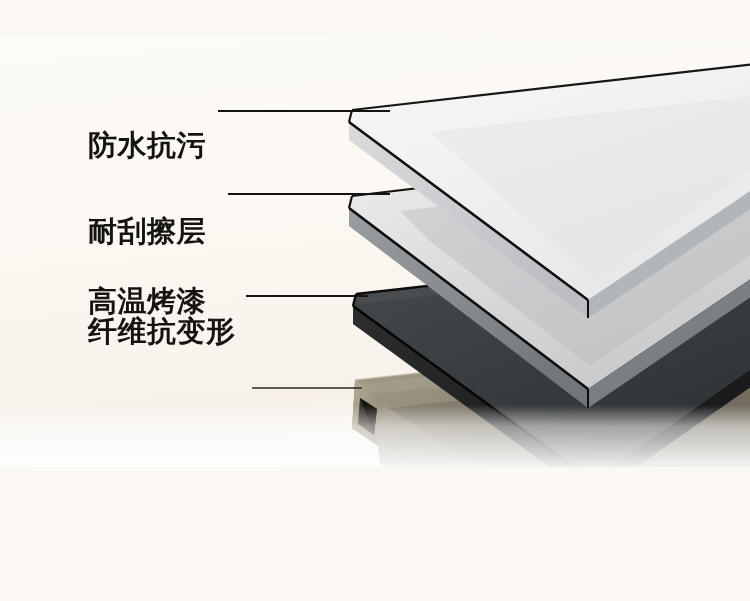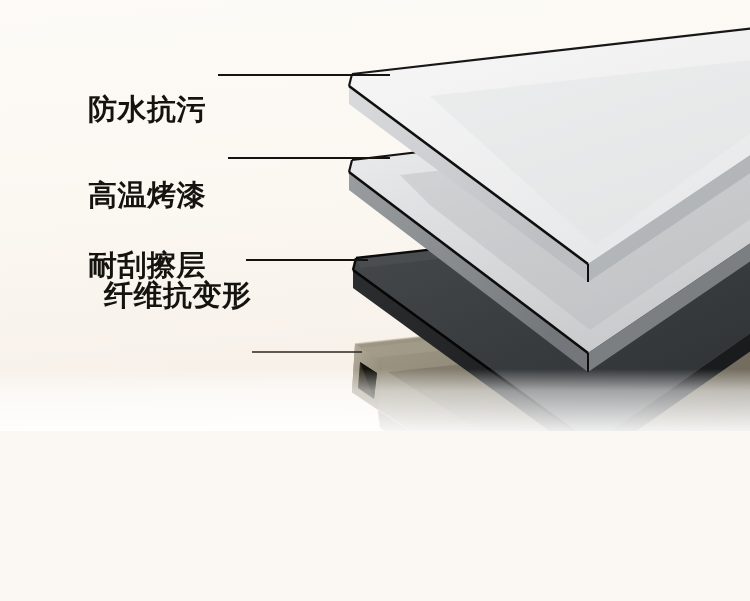--- a/index.html
+++ b/index.html
@@ -11,20 +11,21 @@
     height: 601px;
     font-family: "Liberation Sans", "DejaVu Sans", sans-serif;
     overflow: hidden;
     background: #fbf8f3;
   }
   #scene {
     position: relative;
     width: 750px;
     height: 431px;
     overflow: hidden;
+    margin-top: 36px;
   }
   #bg-layer {
     position: absolute;
     inset: 0;
     background: linear-gradient(175deg, #fdfbf7 0%, #fbf7f1 45%, #f7f1ea 78%, #f9f4ee 92%, #fdfcfa 100%);
   }
   #bg-floor {
     position: absolute;
     left: 0;
     right: 0;
@@ -43,21 +44,21 @@
   .label-text {
     font-family: "Liberation Sans", "DejaVu Sans", sans-serif;
     font-size: 29px;
     font-weight: 700;
     line-height: 34px;
     color: #15130f;
     letter-spacing: 0.5px;
   }
   #lbl-waterproof  { left: 88px; top: 56px; }
   #lbl-paint       { left: 88px; top: 142px; }
-  #lbl-fiber       { left: 104px; top: 242px; }
+  #lbl-fiber       { left: 88px; top: 242px; }
   #lbl-steel       { left: 88px; top: 334px; }
 </style>
 </head>
 <body>
 
 <div id="scene">
 
   <div id="bg-layer"></div>
 
   <svg id="art" viewBox="0 0 750 601" width="750" height="601" xmlns="http://www.w3.org/2000/svg">
@@ -206,22 +207,22 @@
       <line x1="246" y1="260" x2="368" y2="260" stroke="#15130f" stroke-width="1.8"></line>
       <line x1="252" y1="352" x2="362" y2="352" stroke="#2b2720" stroke-width="1.6"></line>
     </g>
   </svg>
 
   <div class="label-group" id="lbl-waterproof">
     <div class="label-text">防水抗污</div>
   </div>
 
   <div class="label-group" id="lbl-paint">
+    <div class="label-text">耐刮擦层</div>
     <div class="label-text">高温烤漆</div>
-    <div class="label-text">耐刮擦层</div>
   </div>
 
   <div class="label-group" id="lbl-fiber">
     <div class="label-text">纤维抗变形</div>
   </div>
 
 
   <div id="bg-floor"></div>
 </div>
 

